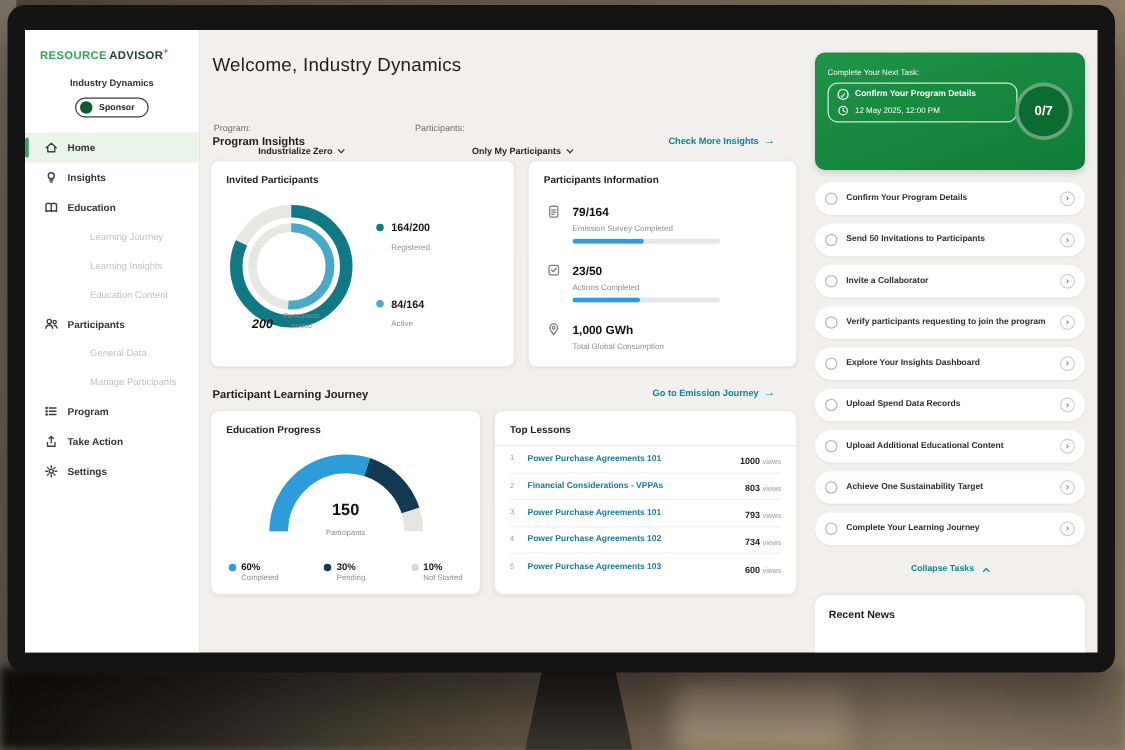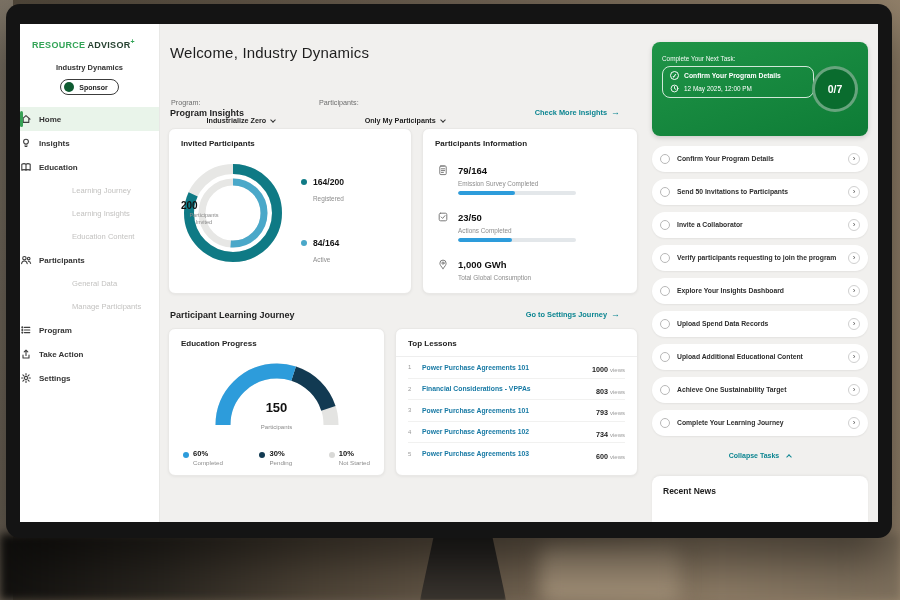--- a/index.html
+++ b/index.html
@@ -31,38 +31,38 @@
   .b-g { color:#33a457; } .b-d { color:#25402f; margin-left:2px; }
   .b-p { color:#33a457; font-size:7px; vertical-align:super; }
   .org { text-align:center; margin-top:13px; font-size:7.5px; font-weight:700; color:#333; }
   .sponsor { width:max-content; margin:7px auto 0; display:flex; align-items:center; gap:5px;
     border:1px solid #3c3c3c; border-radius:10px; padding:2px 10px 2px 3px;
     font-size:7px; font-weight:700; color:#222; }
   .sp-dot { width:10px; height:10px; border-radius:50%; background:#0e5b31; display:inline-block; }
 
   .nav { margin-top:12px; }
   .navitem { position:relative; display:flex; align-items:center; gap:7px; height:24px;
-    font-size:8px; font-weight:700; color:#343434; cursor:pointer; }
+    padding-left:15px; font-size:8px; font-weight:700; color:#343434; cursor:pointer; }
   .navitem.sub { padding-left:33px; font-weight:400; color:#c3c2c0; font-size:7.6px; height:23px; }
   .navitem.active { background:#e9f4ea; }
   .navitem.active::before { content:""; position:absolute; left:0; top:4px; bottom:4px;
     width:3px; background:#37a155; border-radius:2px; }
   .nicon { width:12px; height:12px; flex:none; display:flex; }
   .nicon svg { width:12px; height:12px; stroke:#3f3f3f; fill:none; stroke-width:1.1;
     stroke-linecap:round; stroke-linejoin:round; }
   .navitem.sub .nicon { visibility:hidden; width:12px; }
 
   
   .main { position:absolute; left:140px; top:0; width:492px; height:100%; }
   .welcome { position:absolute; left:10px; top:20px; font-size:15px; font-weight:400;
     color:#1e1e1e; letter-spacing:.2px; }
   .filters { position:absolute; left:11px; top:56px; display:flex; align-items:center;
     gap:6px; font-size:7.2px; }
   .flabel { color:#6d6d6d; }
-  .f2 { margin-left:15px;padding-left:23px; }
+  .f2 { margin-left:28px;padding-left:23px; }
   .fvalue { font-weight:700; color:#1f1f1f; display:flex; align-items:center; cursor:pointer;margin-top:36px; }
   .chev { width:4px; height:4px; border-right:1.2px solid #333; border-bottom:1.2px solid #333;
     transform:rotate(45deg); margin:-2px 0 0 5px; display:inline-block; }
   .chev.up { transform:rotate(-135deg); border-color:#0c8591; margin:3px 0 0 4px; }
 
   .sechead { position:absolute; left:10px; right:32px; height:12px; display:flex;
     justify-content:space-between; align-items:flex-start; }
   .sectitle { font-size:9px; font-weight:700; color:#1f1f1f; }
   .seclink { font-size:7.4px; font-weight:700; color:#0c8591; cursor:pointer;
     display:flex; align-items:center; gap:4px; }
@@ -72,22 +72,22 @@
     box-shadow:0 1px 3px rgba(0,0,0,.05); }
   .cardtitle { font-size:8px; font-weight:700; color:#232323; padding:10px 12px 8px; }
   .cardtitle.bordered { border-bottom:1px solid #eee; }
 
   
   .donut { position:absolute; left:12px; top:32px; width:104px; height:104px; }
   .ringbg { fill:none; stroke:#e7e7e5; stroke-width:10; }
   .ringbg.r2 { stroke-width:7; }
   #arc-reg { fill:none; stroke-width:10; }
   #arc-act { fill:none; stroke-width:7; }
-  .donut-c { position:absolute; inset:0; display:flex; flex-direction:column;
-    align-items:flex-start; justify-content:center; text-align:center; }
+  .donut-c { position:absolute; inset:0; display:flex; flex-direction:row;
+    align-items:flex-end; justify-content:center; text-align:center;font-style:italic; }
   .donut-c b { font-size:10px; color:#111; }
   .donut-c span { font-size:5.6px; color:#8a8a8a; width:46px; line-height:1.3; margin-top:1px; }
   .dlegend { position:absolute; left:132px; top:48px; display:flex; flex-direction:column; gap:33px; }
   .leg { display:flex; gap:6px; }
   .dot { width:6px; height:6px; border-radius:50%; margin-top:2px; flex:none; display:inline-block; }
   .leg b { font-size:8.6px; color:#141414; display:block; }
   .leg span { font-size:6.4px; color:#8d8d8d; }
 
   
   .pinfo { padding:4px 14px 0; display:flex; flex-direction:column; gap:12px; }
@@ -104,21 +104,21 @@
   
   .gauge { position:absolute; left:50%; top:30px; transform:translateX(-50%);
     width:130px; height:74px; }
   .gbase { fill:none; stroke:#e4e4e2; stroke-width:15; }
   #g-pending,#g-completed { fill:none; stroke-width:15; }
   .gauge-c { position:absolute; left:0; right:0; bottom:0; text-align:center; }
   .gauge-c b { font-size:13px; color:#111; display:block; line-height:1.1; }
   .gauge-c span { font-size:6px; color:#8a8a8a; }
   .glegend { position:absolute; left:14px; right:14px; bottom:9px; display:flex;
     justify-content:space-between; }
-  .gleg .lv { display:flex; align-items:center; gap:4px; font-size:7.6px; font-weight:700; color:#141414; }
+  .gleg .lv { display:flex; gap:4px; font-size:7.6px; font-weight:700; color:#141414; }
   .gleg .ll { font-size:6.2px; color:#8d8d8d; margin-left:10px; display:block; margin-top:1px; }
 
   
   #lessons { padding:0 12px; }
   .lrow { display:flex; align-items:center; gap:7px; height:21.5px; border-bottom:1px solid #f1f1f0; }
   .lrow:last-child { border-bottom:none; }
   .lrank { font-size:6px; color:#9a9a9a; width:7px; flex:none; }
   .ltitle { flex:1; font-size:6.8px; font-weight:600; color:#1779a4; cursor:pointer; }
   .lviews { white-space:nowrap; }
   .lviews b { font-size:7.2px; color:#222; }
@@ -353,21 +353,21 @@
                     <circle cx="6" cy="5.1" r="1.1"></circle>
                   </svg></span>
                 <div><b>1,000 GWh</b><div class="plabel">Total Global Consumption</div></div>
               </div>
             </div>
         </section>
 
         <div class="sechead" style="top:286px">
           <span class="sectitle">Participant Learning Journey</span>
           <span class="seclink">
-            <span>Go to Settings Journey</span>
+            <span>Go to Emission Journey</span>
             <span class="arr">→</span>
           </span>
         </div>
 
         <section class="card" style="left:8px;top:304px;width:217px;height:148px">
           <div class="cardtitle">Education Progress</div>
           <div class="gauge">
             <svg viewBox="0 0 130 74" width="130" height="74">
               <path class="gbase" d="M11 66 A54 54 0 0 1 119 66" pathLength="100"></path>
               <path id="g-pending" d="M11 66 A54 54 0 0 1 119 66" pathLength="100" stroke-dasharray="30 70" stroke-dashoffset="-60" stroke="#123a52"></path>

